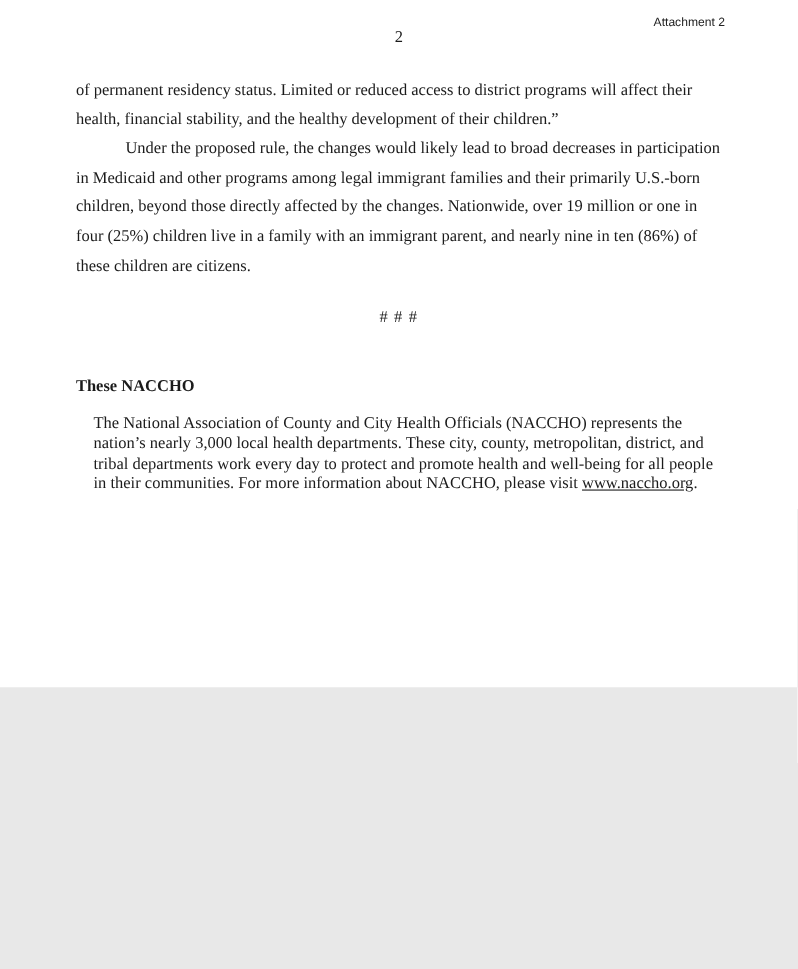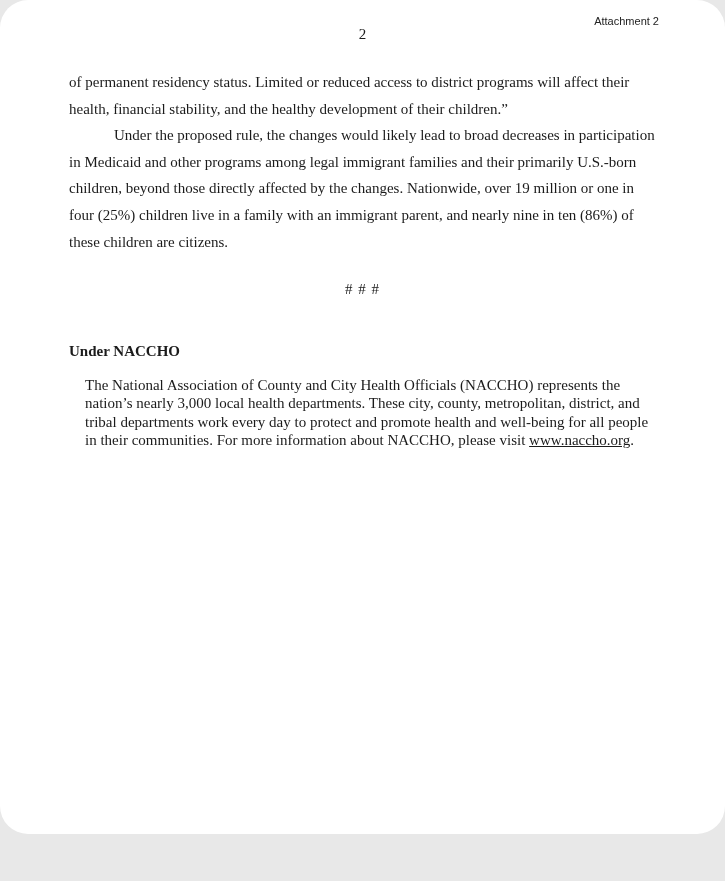--- a/index.html
+++ b/index.html
@@ -1,25 +1,24 @@
 <!DOCTYPE html>
 <html><head>
 <meta charset="utf-8">
 <style>
   * { margin: 0; padding: 0; box-sizing: border-box; }
   html, body { background: #e8e8e8; }
   .page {
     position: relative;
     width: 725px;
-    height: 834px;
+    height: 625px;
     background: #ffffff;
     font-family: "Liberation Serif", "DejaVu Serif", serif;
     color: #1b1b1b;
     overflow: hidden;
-    border-radius: 28px;
   }
   .attachment-label {
     position: absolute;
     top: 15px;
     right: 66px;
     font-family: "Liberation Sans", "DejaVu Sans", sans-serif;
     font-size: 11px;
     color: #222222;
   }
   .page-number {
@@ -76,17 +75,17 @@
   <div class="page-number">2</div>
 
   <div class="body-text">
     <p class="continuation">of permanent residency status. Limited or reduced access to district programs will affect their health, financial stability, and the healthy development of their children.”</p>
     <p class="indented">Under the proposed rule, the changes would likely lead to broad decreases in participation in Medicaid and other programs among legal immigrant families and their primarily U.S.-born children, beyond those directly affected by the changes. Nationwide, over 19 million or one in four (25%) children live in a family with an immigrant parent, and nearly nine in ten (86%) of these children are citizens.</p>
   </div>
 
   <div class="end-marker"># # #</div>
 
   <div class="about-section">
-    <div class="about-heading">Under NACCHO</div>
+    <div class="about-heading">These NACCHO</div>
     <p class="about-text"><span>The National Association of County and City Health Officials (NACCHO) represents the nation’s nearly 3,000 local health departments. These city, county, metropolitan, district, and tribal departments work every day to protect and promote health and well-being for all people in their communities. For more information about NACCHO, please visit </span><a class="naccho-link">www.naccho.org</a><span>.</span></p>
   </div>
 
 </div>
 
 </body></html>

